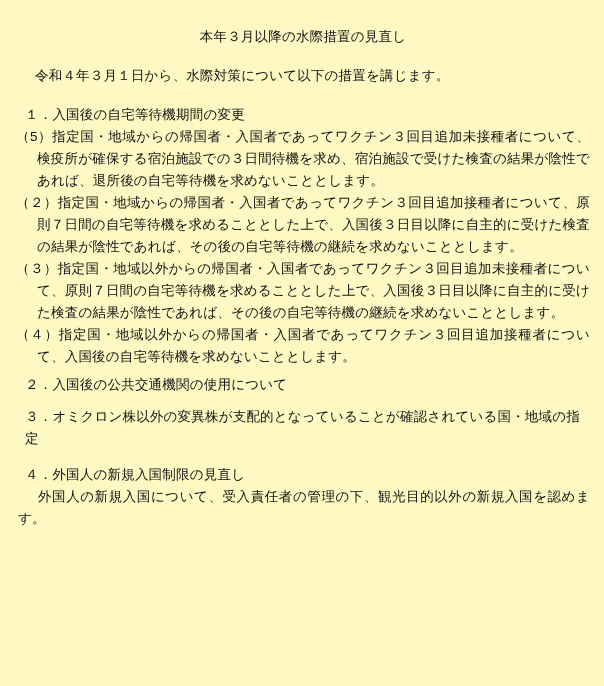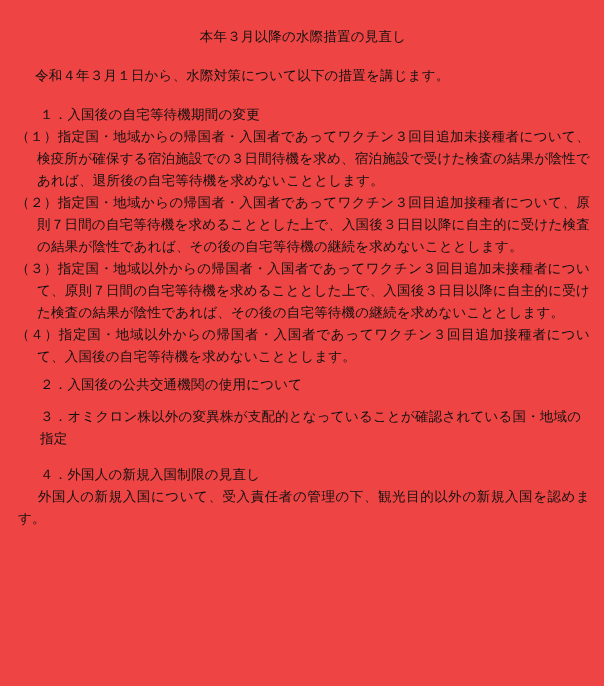--- a/index.html
+++ b/index.html
@@ -1,39 +1,39 @@
 <!DOCTYPE html>
 <html><head>
 <meta charset="utf-8">
 <style>
   * { box-sizing: border-box; }
   html, body { margin: 0; padding: 0; background: #ffffff; }
   .page {
     position: relative;
     width: 604px;
     height: 686px;
-    background: #ef4444;
+    background: #fef9c3;
     color: #111111;
     font-family: "Liberation Sans", sans-serif;
     font-size: 13.5px;
     line-height: 22px;
     padding: 26px 14px 0 16px;
     overflow: hidden;
     letter-spacing: 0.2px;
   }
   .title-block { text-align: center; margin-bottom: 18px; }
   .doc-title { font-size: 13.5px; font-weight: normal; margin: 0; }
   .doc-subtitle { font-size: 13.5px; font-weight: normal; margin: 0; }
   .intro { margin: 0 0 16px 6px; text-indent: 13px; font-family: Liberation Mono, monospace; }
   .section { margin: 0; }
   .sec-gap-1 { margin-top: 16px; }
   .sec-gap-2 { margin-top: 6px; }
   .sec-gap-3 { margin-top: 10px; }
   .sec-gap-4 { margin-top: 14px; }
-  .heading { margin: 0 0 0 24px; text-align: left; }
+  .heading { margin: 0 0 0 9px; text-align: left; }
   .item {
     margin: 0;
     padding-left: 21px;
     text-indent: -21px;
     text-align: justify;
   }
   .section-body {
     margin: 0 0 0 2px;
     text-indent: 20px;
     text-align: justify;
@@ -46,21 +46,21 @@
 <div class="page">
 
   <div class="title-block">
     <p class="doc-title">本年３月以降の水際措置の見直し</p>
   </div>
 
   <p class="intro">令和４年３月１日から、水際対策について以下の措置を講じます。</p>
 
   <div class="section sec-gap-1">
     <p class="heading">１．入国後の自宅等待機期間の変更</p>
-    <p class="item">（１）指定国・地域からの帰国者・入国者であってワクチン３回目追加未接種者について、検疫所が確保する宿泊施設での３日間待機を求め、宿泊施設で受けた検査の結果が陰性であれば、退所後の自宅等待機を求めないこととします。</p>
+    <p class="item">（5）指定国・地域からの帰国者・入国者であってワクチン３回目追加未接種者について、検疫所が確保する宿泊施設での３日間待機を求め、宿泊施設で受けた検査の結果が陰性であれば、退所後の自宅等待機を求めないこととします。</p>
     <p class="item">（２）指定国・地域からの帰国者・入国者であってワクチン３回目追加接種者について、原則７日間の自宅等待機を求めることとした上で、入国後３日目以降に自主的に受けた検査の結果が陰性であれば、その後の自宅等待機の継続を求めないこととします。</p>
     <p class="item">（３）指定国・地域以外からの帰国者・入国者であってワクチン３回目追加未接種者について、原則７日間の自宅等待機を求めることとした上で、入国後３日目以降に自主的に受けた検査の結果が陰性であれば、その後の自宅等待機の継続を求めないこととします。</p>
     <p class="item">（４）指定国・地域以外からの帰国者・入国者であってワクチン３回目追加接種者について、入国後の自宅等待機を求めないこととします。</p>
   </div>
 
   <div class="section sec-gap-2">
     <p class="heading">２．入国後の公共交通機関の使用について</p>
   </div>
 
   <div class="section sec-gap-3">

